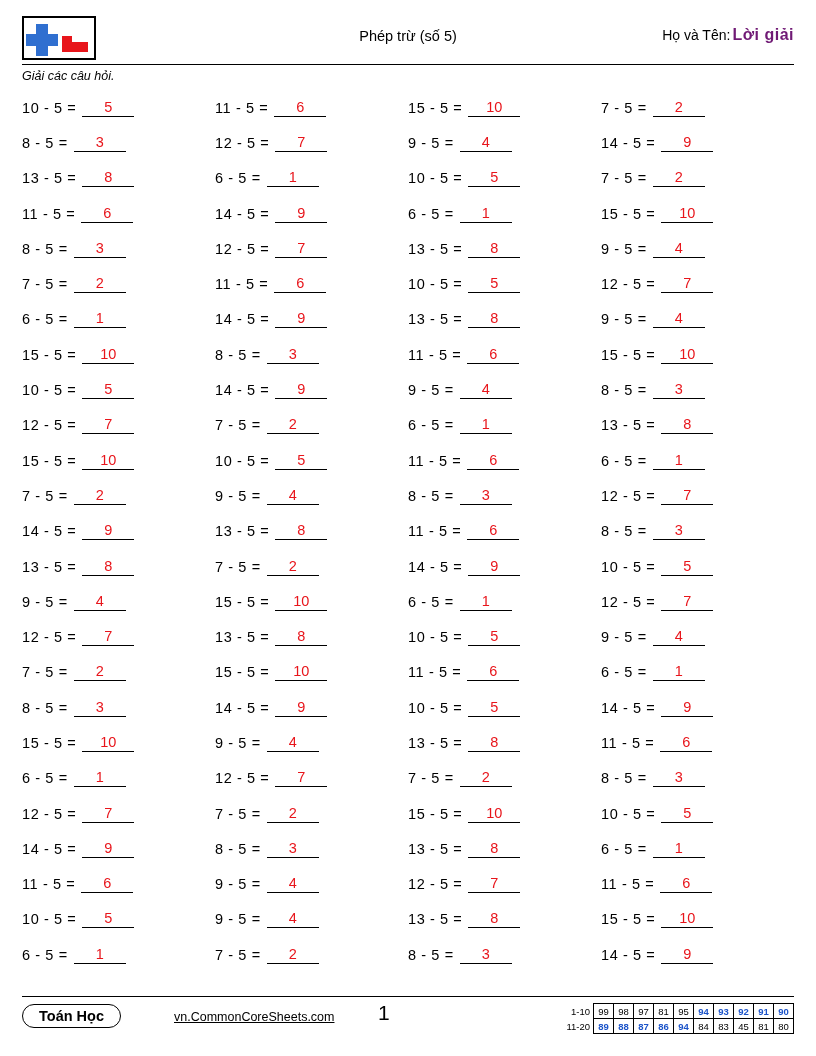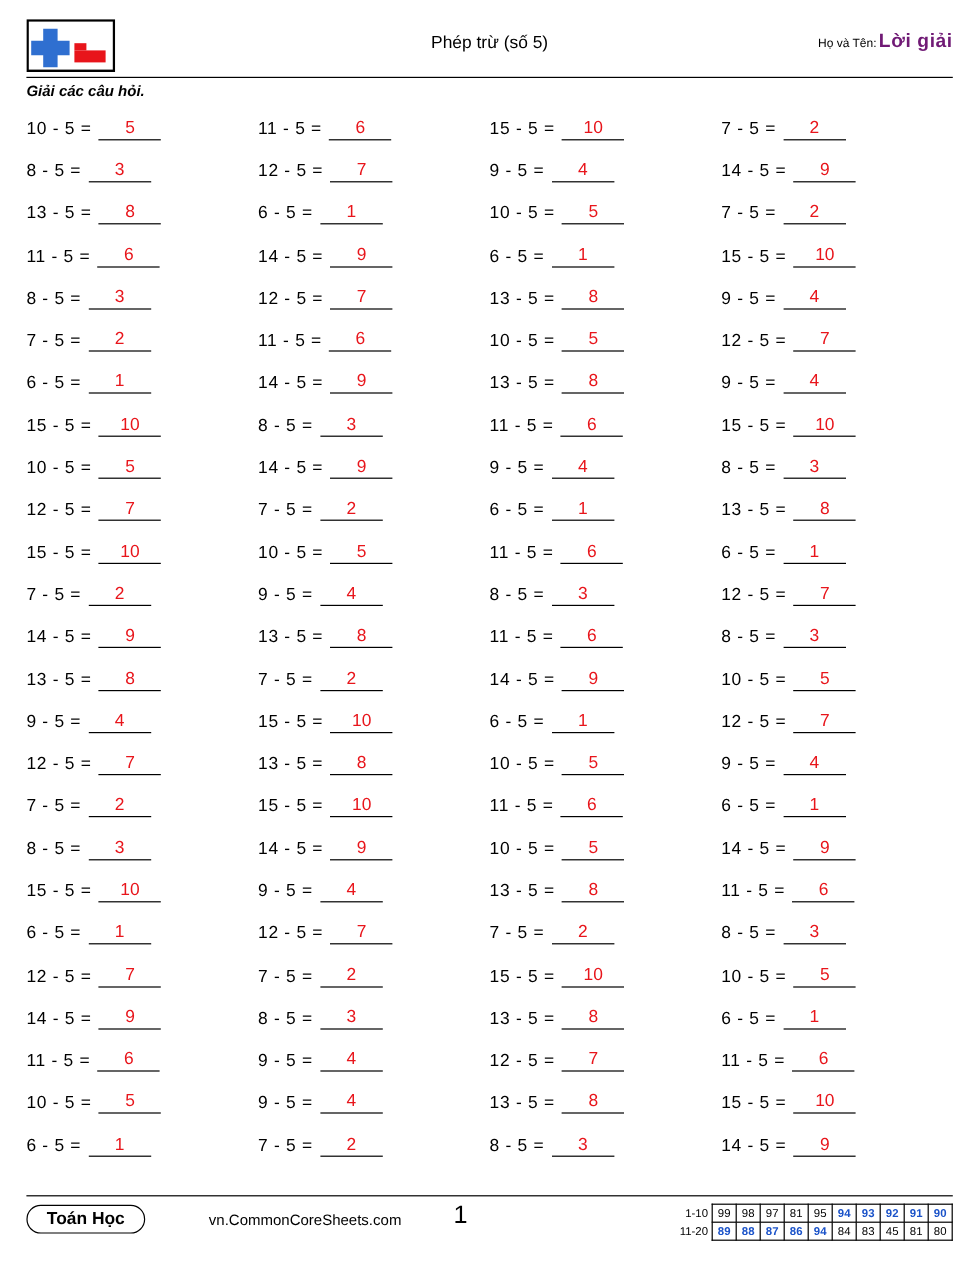--- a/index.html
+++ b/index.html
@@ -36,34 +36,34 @@
     text-align: center;
     font-size: 14.5px;
   }
   .nameblock {
     position: absolute;
     right: 0; top: 12px;
     display: flex;
     align-items: baseline;
     gap: 2px;
   }
-  .nameblock .lbl { font-size: 10px; }
+  .nameblock .lbl { font-size: 14px; }
   .nameblock .val {
     font-size: 16px;
     font-weight: bold;
     color: #701a75;
     letter-spacing: 0.5px;
   }
   .rule {
     border-bottom: 1.6px solid #000;
     margin-top: 0px;
   }
   .instructions {
     font-size: 12.5px;
-    font-weight: bold;
+    font-weight: normal;
     font-style: italic;
     margin-top: 4px;
   }
 
   
   .grid {
     margin-top: 7px;
     display: grid;
     grid-template-columns: repeat(4, 1fr);
     column-gap: 0px;
@@ -109,20 +109,21 @@
     border: 1.6px solid #000;
     border-radius: 12px;
     padding: 3px 16px;
     font-weight: bold;
     font-size: 14.5px;
   }
   .site {
     position: absolute;
     left: 152px; top: 9px;
     font-size: 12.5px;
+    text-decoration: underline;
   }
   .pagenum {
     position: absolute;
     left: 356px; top: 0px;
     font-size: 21px;
   }
   .numtable {
     position: absolute;
     right: 0; top: 2px;
     border-collapse: collapse;

